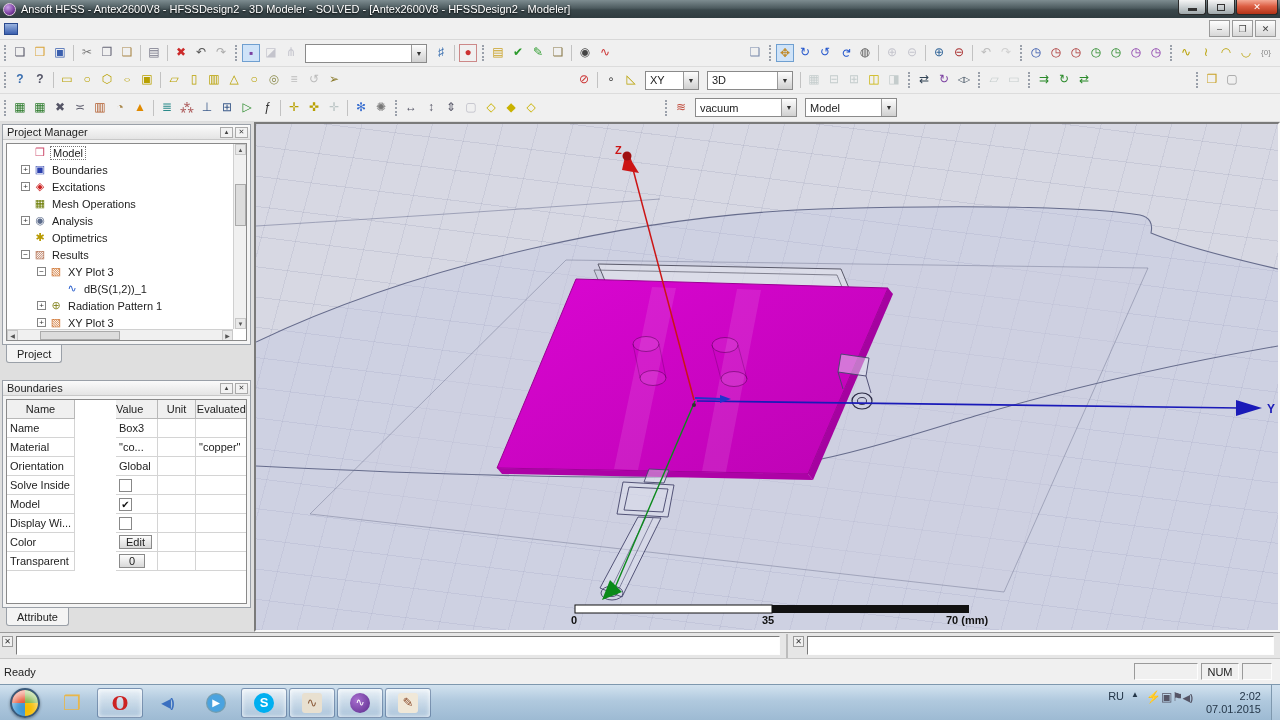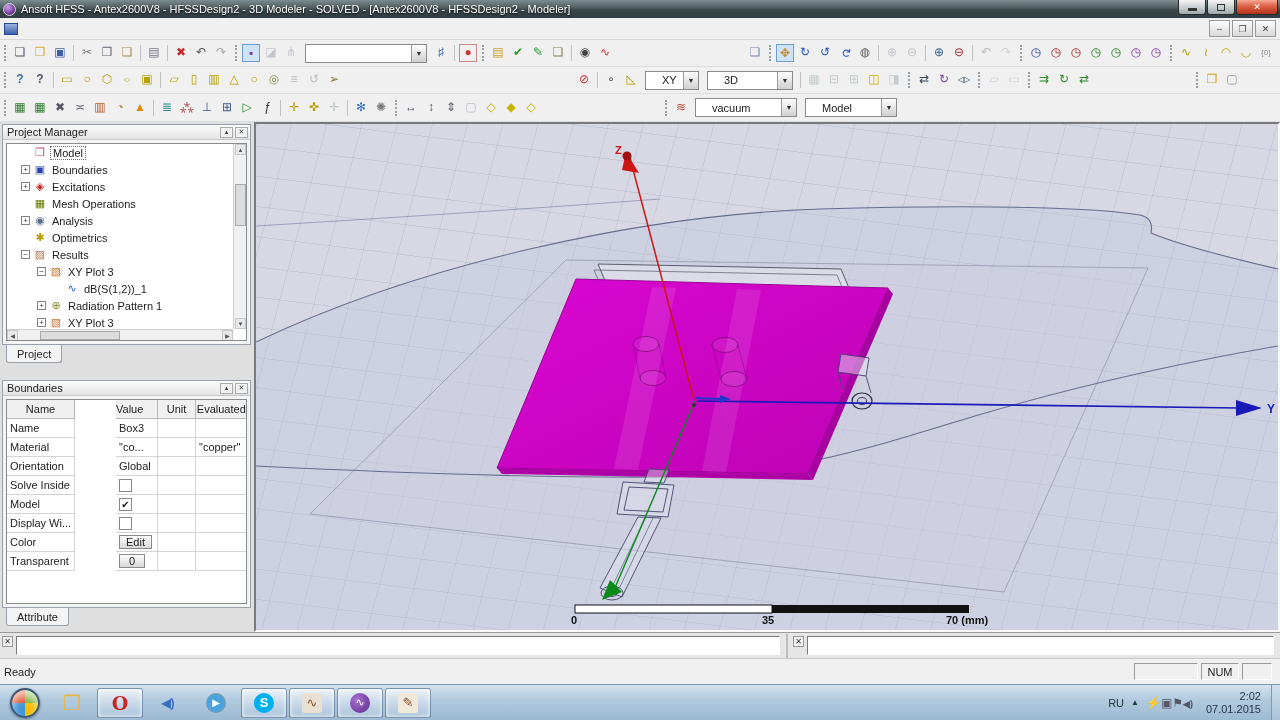--- a/index.html
+++ b/index.html
@@ -32,21 +32,21 @@
     font-size:9px; display:flex; align-items:center; justify-content:center; color:#444;}
 
   
   .toolbar { position:absolute; left:0; width:1280px; height:27px; background:#f0f0f0;
     border-bottom:1px solid #dcdcdc; display:flex; align-items:center; overflow:hidden; }
   #tb1 { top:40px; } #tb2 { top:67px; } #tb3 { top:94px; height:28px; }
   .ti { display:inline-block; width:18px; height:18px; line-height:17px; text-align:center;
     font-size:12px; margin:0 1px; cursor:default; }
   .combo { height:19px; border:1px solid #8a8a8a; background:#fff; display:flex; align-items:center;
     margin:0 4px; font-size:11px; }
-  .combo .cv { flex:1; padding:0 16px; white-space:nowrap; overflow:hidden;}
+  .combo .cv { flex:1; padding:0 4px; white-space:nowrap; overflow:hidden;}
   .combo .ca { width:15px; height:17px; background:linear-gradient(#fdfdfd,#d0d0d0); border-left:1px solid #9a9a9a;
     font-size:7px; display:flex; align-items:center; justify-content:center; color:#333;}
 
   
   #workspace { position:absolute; left:0; top:122px; width:1280px; height:510px; background:#dfdfdf; }
   .panel { position:absolute; left:2px; width:249px; background:#f4f4f4; border:1px solid #9aa0a8; }
   .ptitle { height:15px; background:linear-gradient(#fbfbfb,#e4e4e4); border-bottom:1px solid #c8c8c8;
     display:flex; align-items:center; font-size:11px; padding-left:4px; }
   .ptitle .sp { flex:1; }
   .pbtn { width:13px; height:11px; border:1px solid #aaa; background:#f2f2f2; font-size:7px;
@@ -116,21 +116,21 @@
   
   #taskbar { position:absolute; left:0; top:684px; width:1280px; height:36px;
     background:linear-gradient(#d2e2ef,#b0c9de 45%,#9dbad3); border-top:1px solid #7e98ae; display:flex; align-items:center;}
   #startorb { width:30px; height:30px; border-radius:50%; margin:0 8px 0 10px; position:relative;
     background:conic-gradient(#7db541 0 90deg, #f7bd00 0 180deg, #3f97d4 0 270deg, #e8502f 0 360deg);
     border:2px solid #3a5a7a; box-shadow:inset 0 6px 8px rgba(255,255,255,.75), 0 1px 3px rgba(0,0,0,.4);}
   .tapp { width:46px; height:30px; margin:0 1px; border-radius:3px; display:flex; align-items:center; justify-content:center;}
   .tapp.run { background:linear-gradient(rgba(255,255,255,.6),rgba(185,205,225,.35));
     border:1px solid rgba(70,100,140,.6); box-shadow:inset 0 0 5px rgba(255,255,255,.9);}
   .tapp i { font-style:normal; font-size:18px; display:inline-block; text-align:center;}
-  #tray { margin-left:auto; display:flex; align-items:center; gap:7px; padding-right:4px; color:#243648;}
+  #tray { margin-left:auto; display:flex; align-items:flex-start; gap:7px; padding-right:4px; color:#243648;}
   #tray .tico2 { font-size:12px; }
   #clock { text-align:right; line-height:13px; font-size:11px; padding:0 6px; }
   #showdesk { width:9px; height:36px; border-left:1px solid #7e98ae; background:linear-gradient(#cfe0ee,#a8c2d8); }
 </style>
 </head>
 <body>
 
 <div id="app">
 
   <div id="titlebar">

